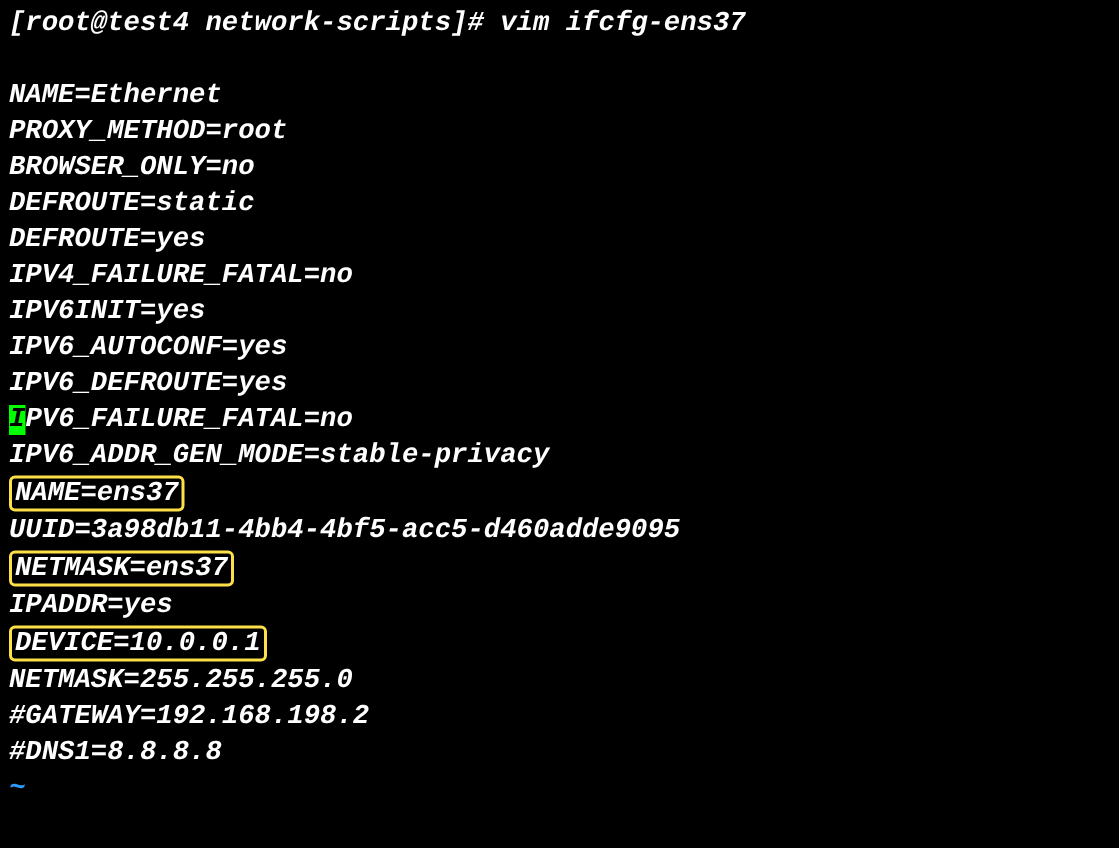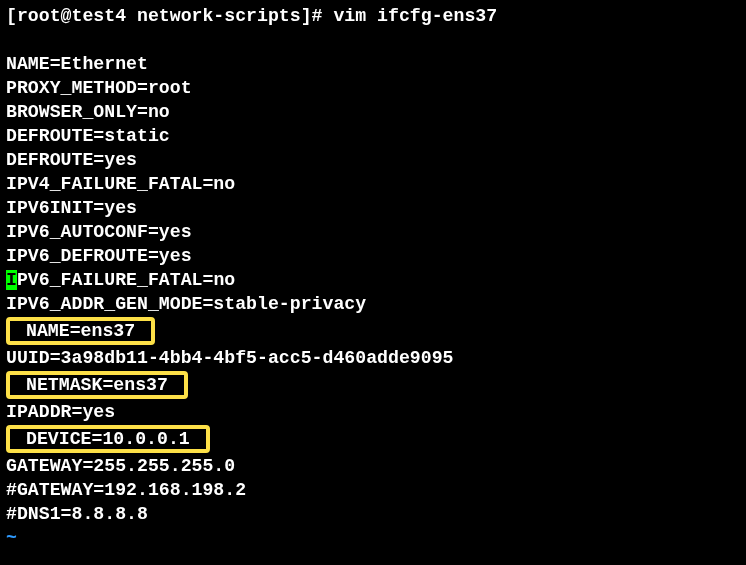--- a/index.html
+++ b/index.html
@@ -8,29 +8,29 @@
     background: #000000;
     color: #ffffff;
     font-family: "Consolas", "Courier New", monospace;
     font-size: 18.2px;
     line-height: 24px;
     width: 746px;
     height: 565px;
     box-sizing: border-box;
     font-weight: bold;
   }
-  .line { white-space: pre; position: relative; }
+  .line { white-space: pre; position: relative; font-style: italic; }
   .cursor {
     background: #00ff00;
     color: #000000;
   }
   .boxed {
-    border: 4px solid #fde047;
+    border: 2px solid #fde047;
     border-radius: 4px;
-    padding: 0 16px;
+    padding: 0 2px;
     display: inline-block;
     line-height: 20px;
     margin: 1px 0;
   }
   .tilde { color: #2e9afe; }
 </style>
 </head>
 <body>
 
 <div class="line"><span>[root@test4 network-scripts]# </span><span>vim ifcfg-ens37</span></div>
@@ -44,16 +44,16 @@
 <div class="line">IPV6INIT=yes</div>
 <div class="line">IPV6_AUTOCONF=yes</div>
 <div class="line">IPV6_DEFROUTE=yes</div>
 <div class="line"><span class="cursor">I</span><span>PV6_FAILURE_FATAL=no</span></div>
 <div class="line">IPV6_ADDR_GEN_MODE=stable-privacy</div>
 <div class="line"><span class="boxed">NAME=ens37</span></div>
 <div class="line">UUID=3a98db11-4bb4-4bf5-acc5-d460adde9095</div>
 <div class="line"><span class="boxed">NETMASK=ens37</span></div>
 <div class="line">IPADDR=yes</div>
 <div class="line"><span class="boxed">DEVICE=10.0.0.1</span></div>
-<div class="line">GATEWAY=255.255.255.0</div>
+<div class="line">NETMASK=255.255.255.0</div>
 <div class="line">#GATEWAY=192.168.198.2</div>
 <div class="line">#DNS1=8.8.8.8</div>
 <div class="line tilde">~</div>
 
 </body></html>

